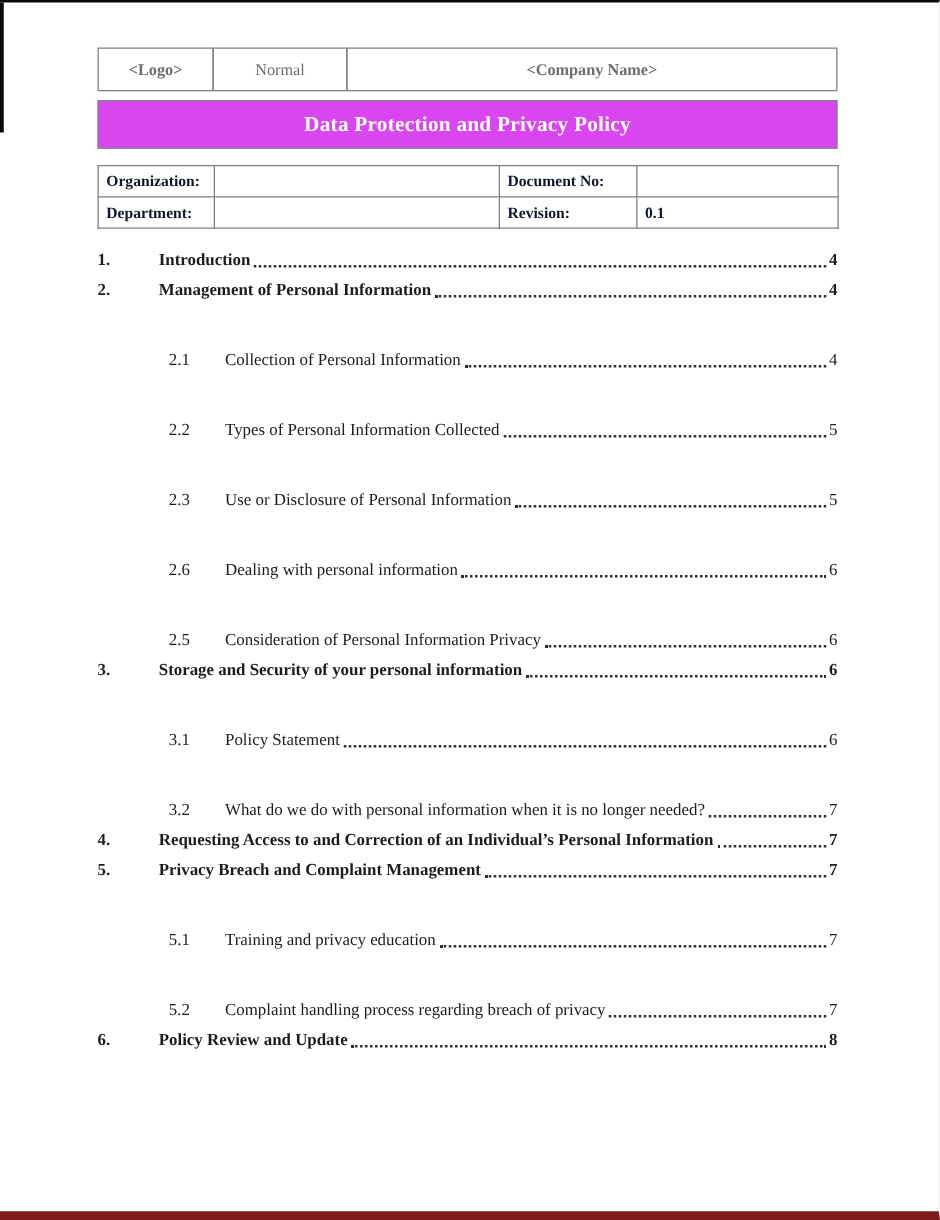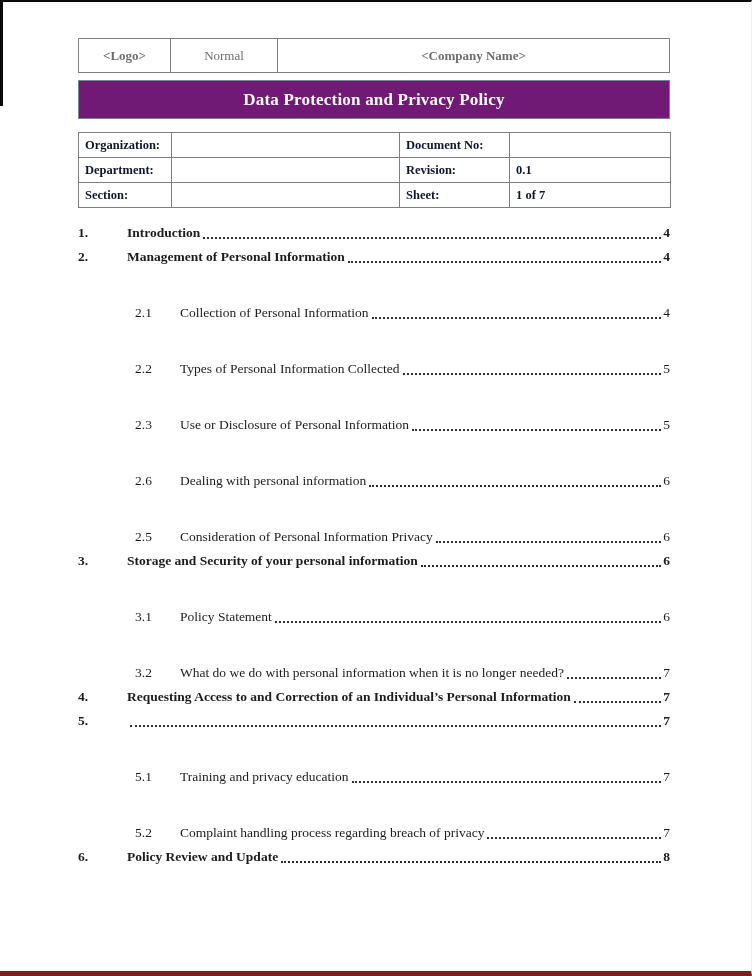--- a/index.html
+++ b/index.html
@@ -8,21 +8,21 @@
     font-family: "Liberation Serif", "DejaVu Serif", serif;
     width: 752px; height: 976px;
     position: relative;
     overflow: hidden;
   }
   .page {
     width: 752px; height: 976px;
     background: #ffffff;
     border-top: 2px solid #0a0a0a;
     border-right: 1px solid #f0f0f0;
-    border-bottom: 5px solid #7f1d1d;
+    border-bottom: 7px solid #7f1d1d;
     position: relative;
   }
   .edge-strip {
     position: absolute; left: 0; top: 0;
     width: 3px; height: 104px;
     background: #0a0a0a;
   }
   .content {
     position: absolute;
     left: 78px; top: 36px;
@@ -41,21 +41,21 @@
   }
   .header-table .cell + .cell { margin-left: -1px; }
   .cell-logo   { width: 93px; font-weight: bold; }
   .cell-company{ flex: 1;     font-weight: bold; }
   .cell-normal { width: 108px; color: #8d8d8d; }
 
   
   .title-bar {
     margin-top: 7px;
     height: 39px;
-    background: #701a75;
+    background: #d946ef;
     border: 1px solid #7d8591;
     color: #ffffff;
     font-weight: bold;
     font-size: 17px;
     text-align: center;
     line-height: 37px;
     letter-spacing: 0.2px;
   }
 
   
@@ -142,26 +142,20 @@
           <td></td>
           <td>Document No:</td>
           <td></td>
         </tr>
         <tr>
           <td>Department:</td>
           <td></td>
           <td>Revision:</td>
           <td>0.1</td>
         </tr>
-        <tr>
-          <td>Section:</td>
-          <td></td>
-          <td>Sheet:</td>
-          <td>1 of 7</td>
-        </tr>
       </tbody>
     </table>
 
 
     <div class="toc-list">
         <div class="toc-row lvl1">
         <span class="toc-num">1.</span>
         <span class="toc-label">Introduction</span>
         <span class="toc-fill"></span>
         <span class="toc-page">4</span>
@@ -221,20 +215,21 @@
         <span class="toc-page">7</span>
       </div>
         <div class="toc-row lvl1">
         <span class="toc-num">4.</span>
         <span class="toc-label">Requesting Access to and Correction of an Individual’s Personal Information</span>
         <span class="toc-fill"></span>
         <span class="toc-page">7</span>
       </div>
         <div class="toc-row lvl1">
         <span class="toc-num">5.</span>
+        <span class="toc-label">Privacy Breach and Complaint Management</span>
         <span class="toc-fill"></span>
         <span class="toc-page">7</span>
       </div>
         <div class="toc-row lvl2">
         <span class="toc-num">5.1</span>
         <span class="toc-label">Training and privacy education</span>
         <span class="toc-fill"></span>
         <span class="toc-page">7</span>
       </div>
         <div class="toc-row lvl2">

